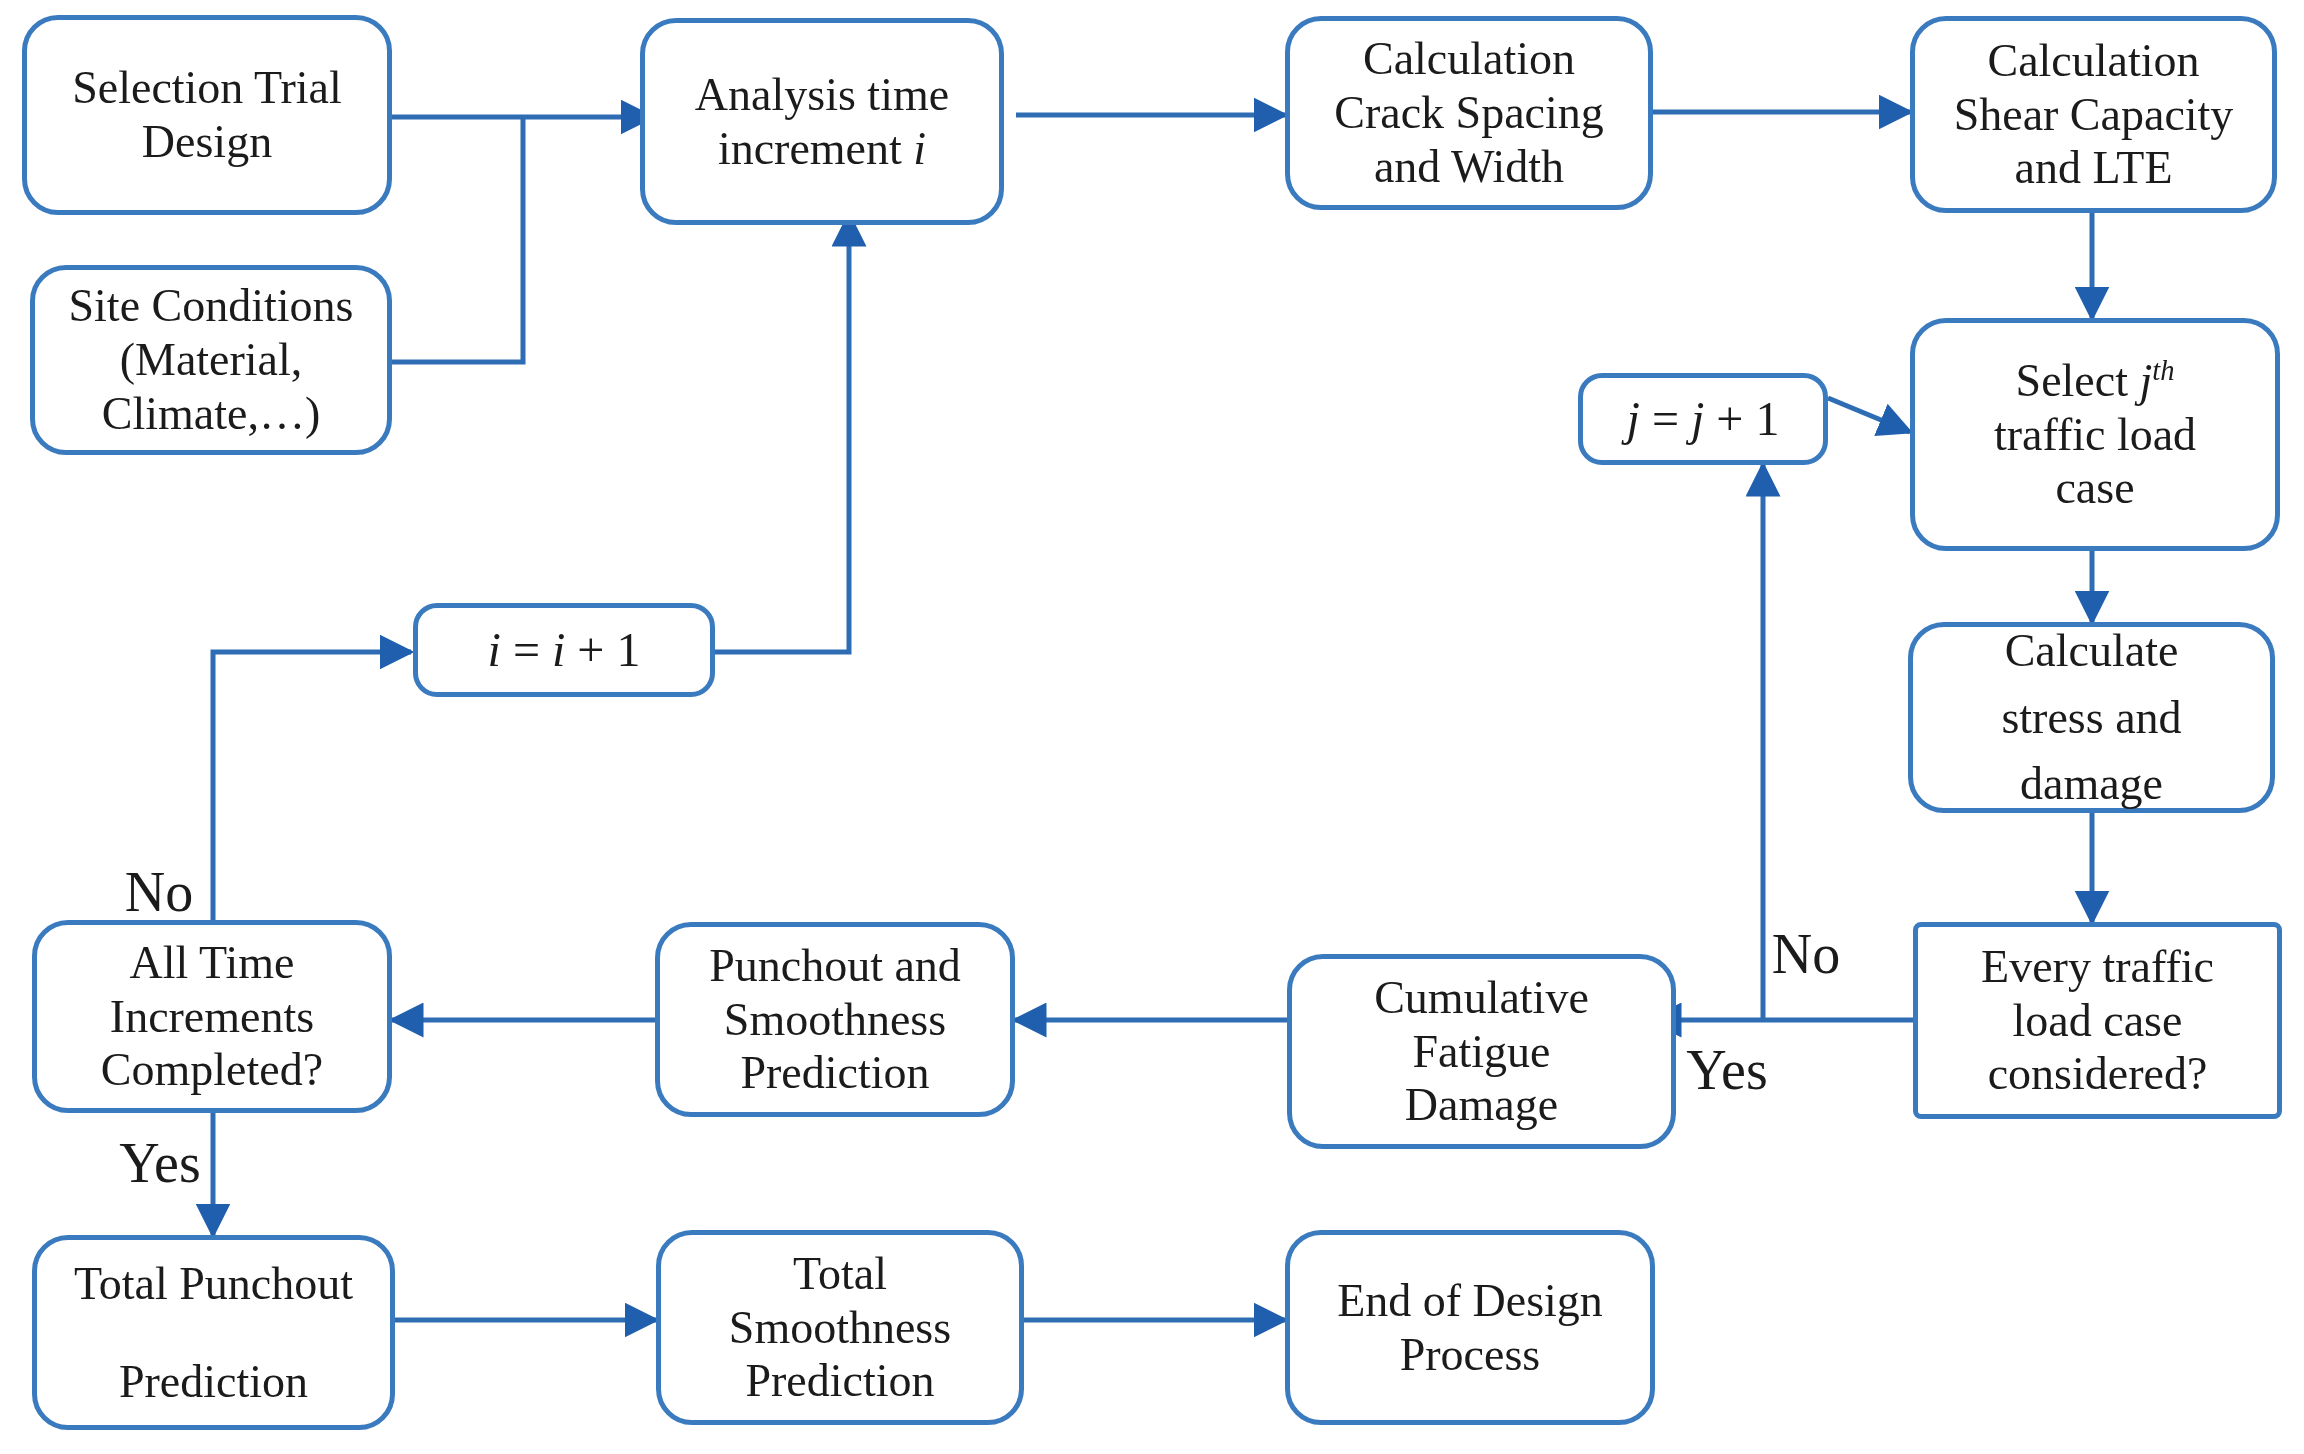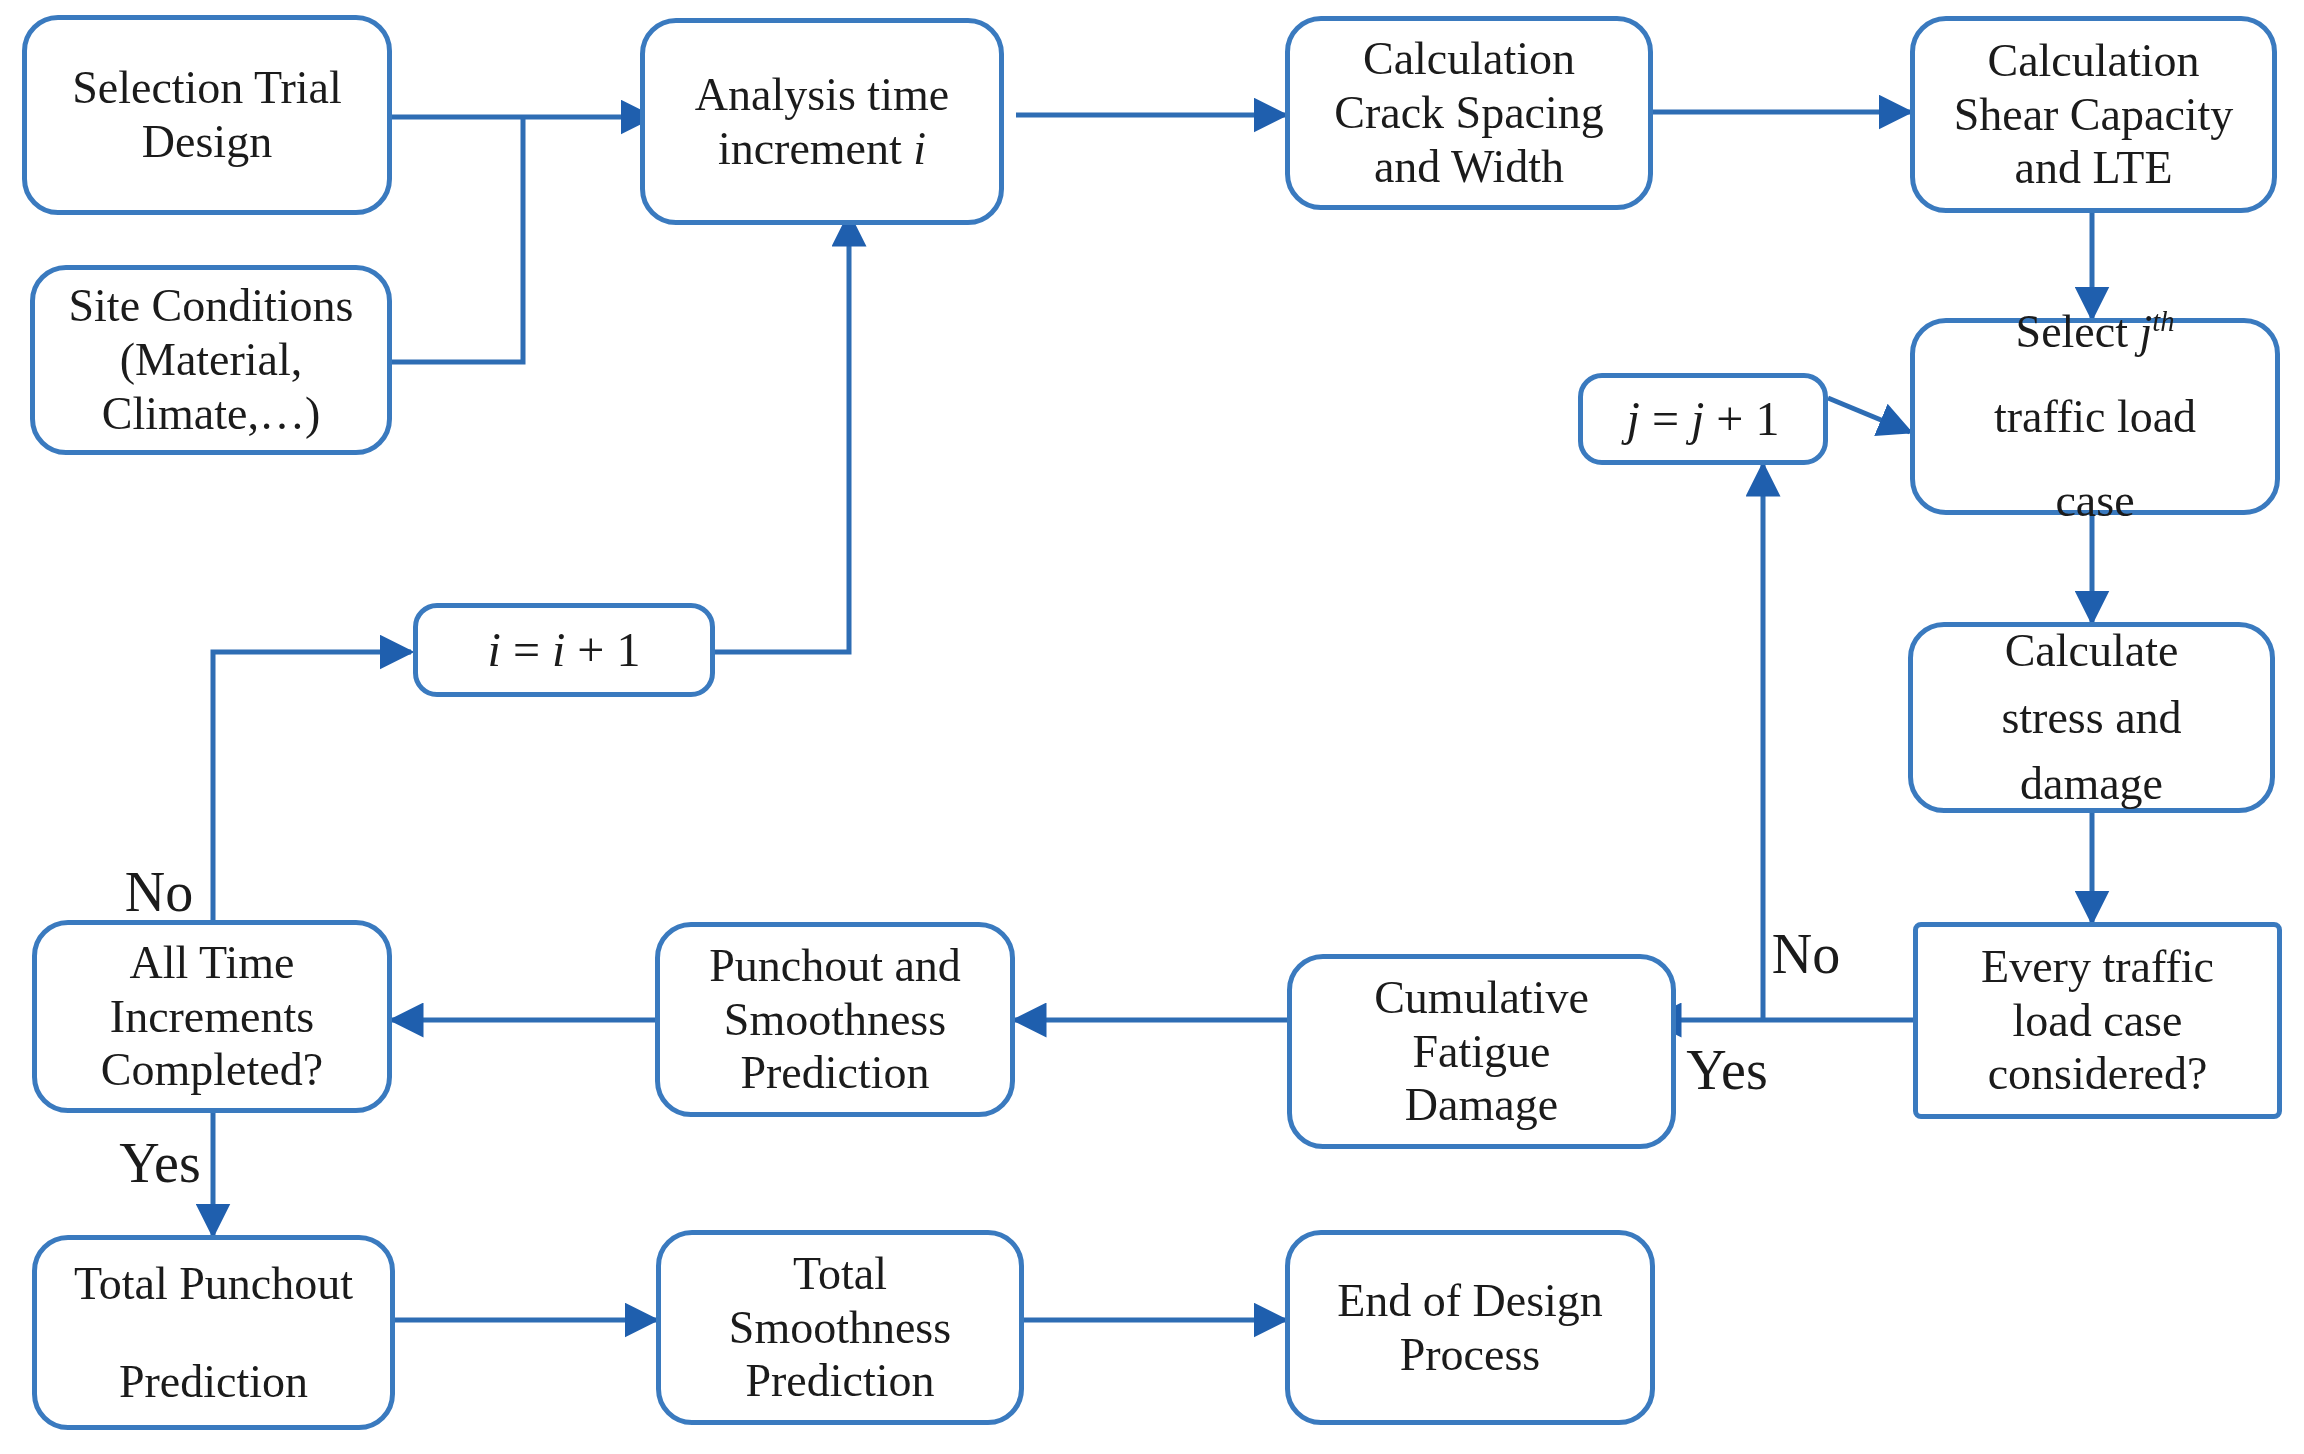--- a/index.html
+++ b/index.html
@@ -43,21 +43,21 @@
     font-size:56px;line-height:1;
     white-space:nowrap;
     margin-top:8px;
   }
   
   #n-selection      {left:22px;  top:15px;   width:370px; height:200px;}
   #n-site           {left:30px;  top:265px;  width:362px; height:190px;}
   #n-analysis       {left:640px; top:18px;   width:364px; height:207px;justify-content:center;}
   #n-crack          {left:1285px;top:16px;   width:368px; height:194px;}
   #n-shear          {left:1910px;top:16px;   width:367px; height:197px;}
-  #n-select-j       {left:1910px;top:318px;  width:370px; height:197px;gap:31px;}
+  #n-select-j       {left:1910px;top:318px;  width:370px; height:233px;}
   #n-j-inc          {left:1578px;top:373px;  width:250px; height:92px;}
   #n-stress         {left:1908px;top:622px;  width:367px; height:191px;gap:13px;}
   #n-every          {left:1913px;top:922px;  width:369px; height:197px;border-radius:8px;}
   #n-cumulative     {left:1287px;top:954px;  width:389px; height:195px;}
   #n-punchout       {left:655px; top:922px;  width:360px; height:195px;}
   #n-alltime        {left:32px;  top:920px;  width:360px; height:193px;}
   #n-i-inc          {left:413px; top:603px;  width:302px; height:94px;}
   #n-total-punchout {left:32px;  top:1235px; width:363px; height:195px;gap:44px;}
   #n-total-smooth   {left:656px; top:1230px; width:368px; height:195px;}
   #n-end            {left:1285px;top:1230px; width:370px; height:195px;}

